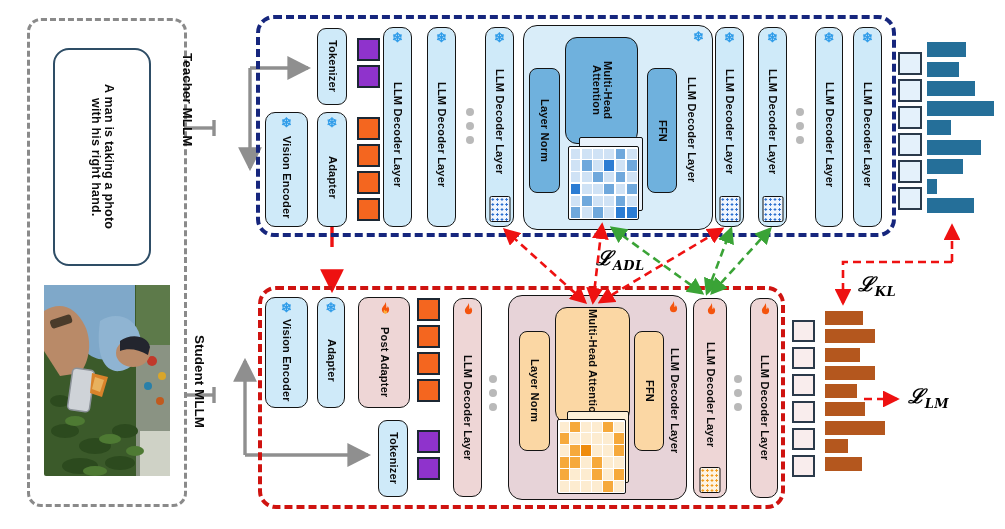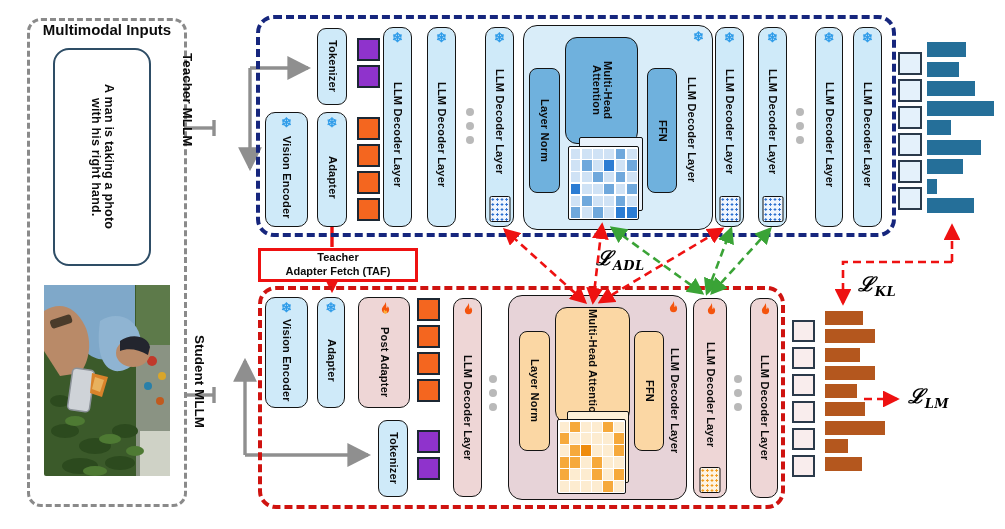--- a/index.html
+++ b/index.html
@@ -73,21 +73,20 @@
       <path d="M245 455 V361" marker-end="url(#mGr)"></path>
       <path d="M245 455 H368" marker-end="url(#mGr)"></path>
     </g>
     <g stroke="#ee1111" stroke-width="3.4" fill="none">
       <path d="M332 227 V247"></path>
       <path d="M332 282 V290" marker-end="url(#mRs)"></path>
     </g>
   </svg>
 
   <div class="region inputs-region abs" style="left:27px;top:18px;width:160px;height:489px;"></div>
-  <div class="abs title" style="left:27px;top:21px;width:160px;">Multimodal Inputs</div>
 
   <div class="card" style="left:53px;top:48px;width:94px;height:214px;">
     <div class="v">
       <span style="display:block">A man is taking a photo</span>
       <span style="display:block">with his right hand.</span>
     </div>
   </div>
 
   <svg class="abs" style="left:40px;top:281px;" width="134" height="199" viewBox="0 0 134 199">
     <rect x="0" y="0" width="134" height="199" rx="4" fill="#fff"></rect>
@@ -282,24 +281,20 @@
       <div style="width: 32.16px; height: 15px; background: rgb(37, 111, 153);"></div>
       <div style="width: 48.24px; height: 15px; background: rgb(37, 111, 153);"></div>
       <div style="width: 67px; height: 15px; background: rgb(37, 111, 153);"></div>
       <div style="width: 24.12px; height: 15px; background: rgb(37, 111, 153);"></div>
       <div style="width: 54.27px; height: 15px; background: rgb(37, 111, 153);"></div>
       <div style="width: 36.18px; height: 15px; background: rgb(37, 111, 153);"></div>
       <div style="width: 10.05px; height: 15px; background: rgb(37, 111, 153);"></div>
       <div style="width: 46.9px; height: 15px; background: rgb(37, 111, 153);"></div>
     </div>
 
-  <div class="taf" style="left:258px;top:248px;width:160px;height:34px;">
-    <span>Teacher</span>
-    <span>Adapter Fetch (TAF)</span>
-  </div>
   <div class="loss" style="left:596px;top:244px;">
     <span>ℒ</span><sub>ADL</sub>
   </div>
   <div class="loss" style="left:858px;top:270px;">
     <span>ℒ</span><sub>KL</sub>
   </div>
   <div class="loss" style="left:908px;top:382px;">
     <span>ℒ</span><sub>LM</sub>
   </div>
 

